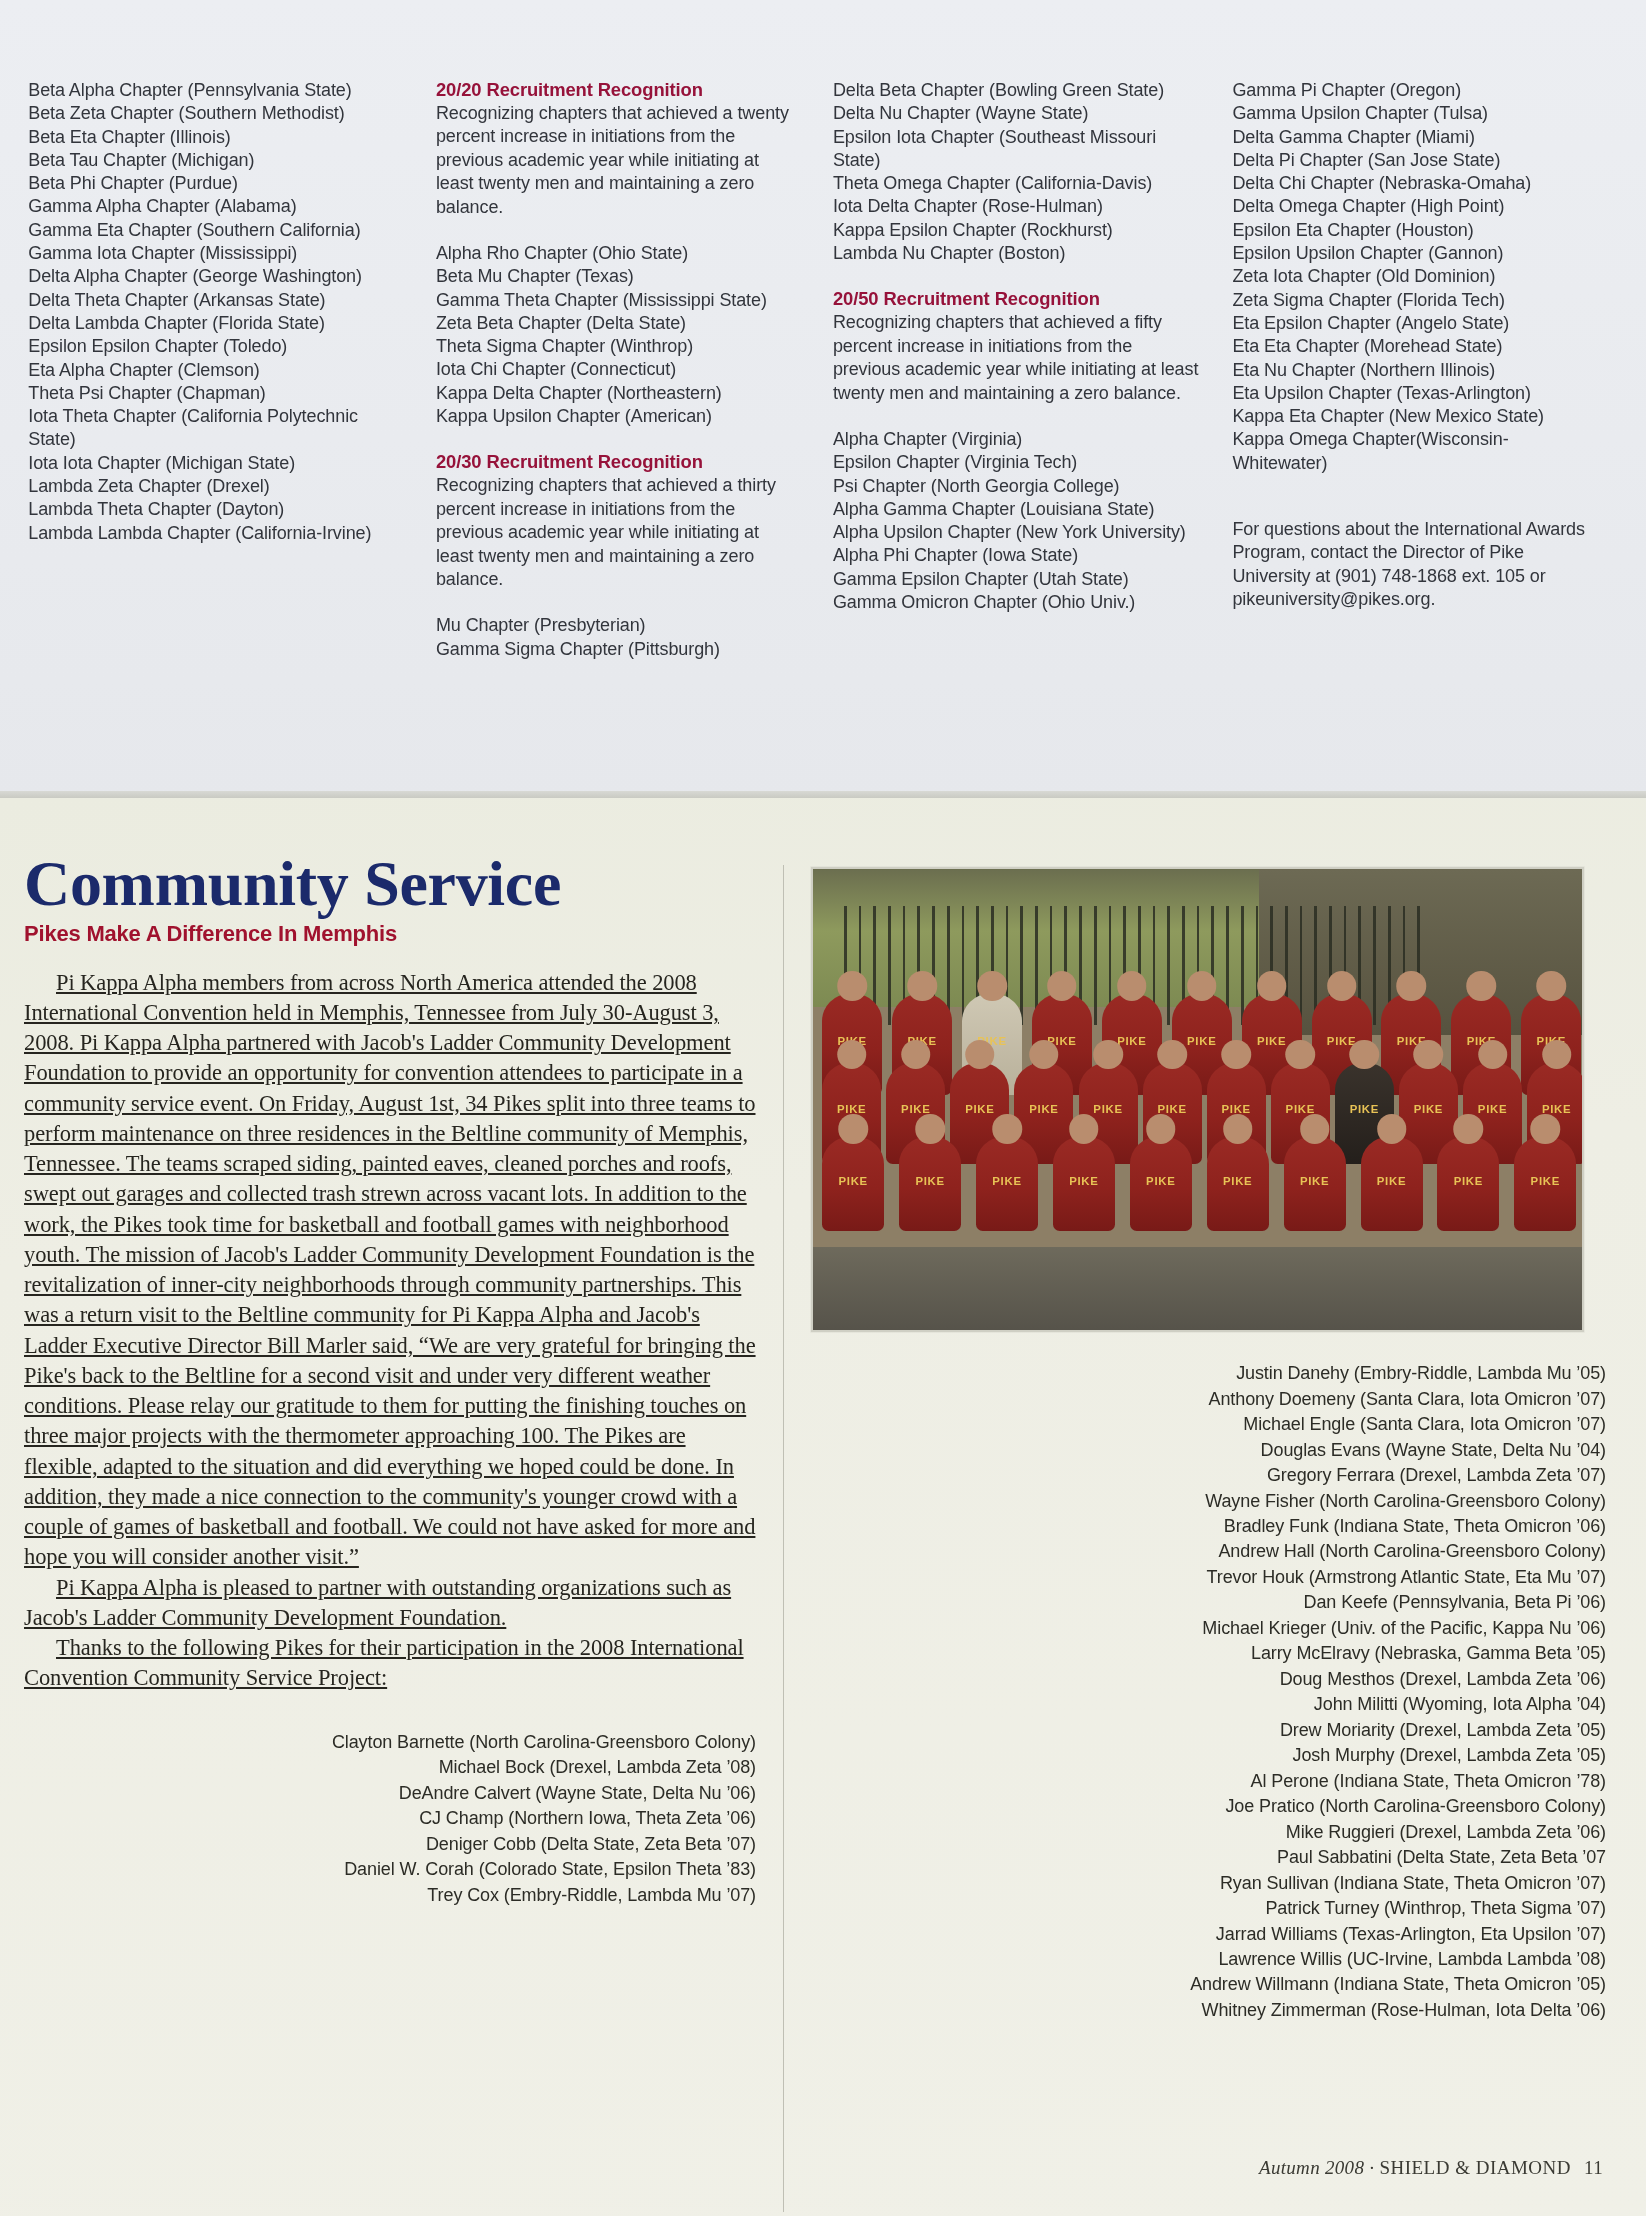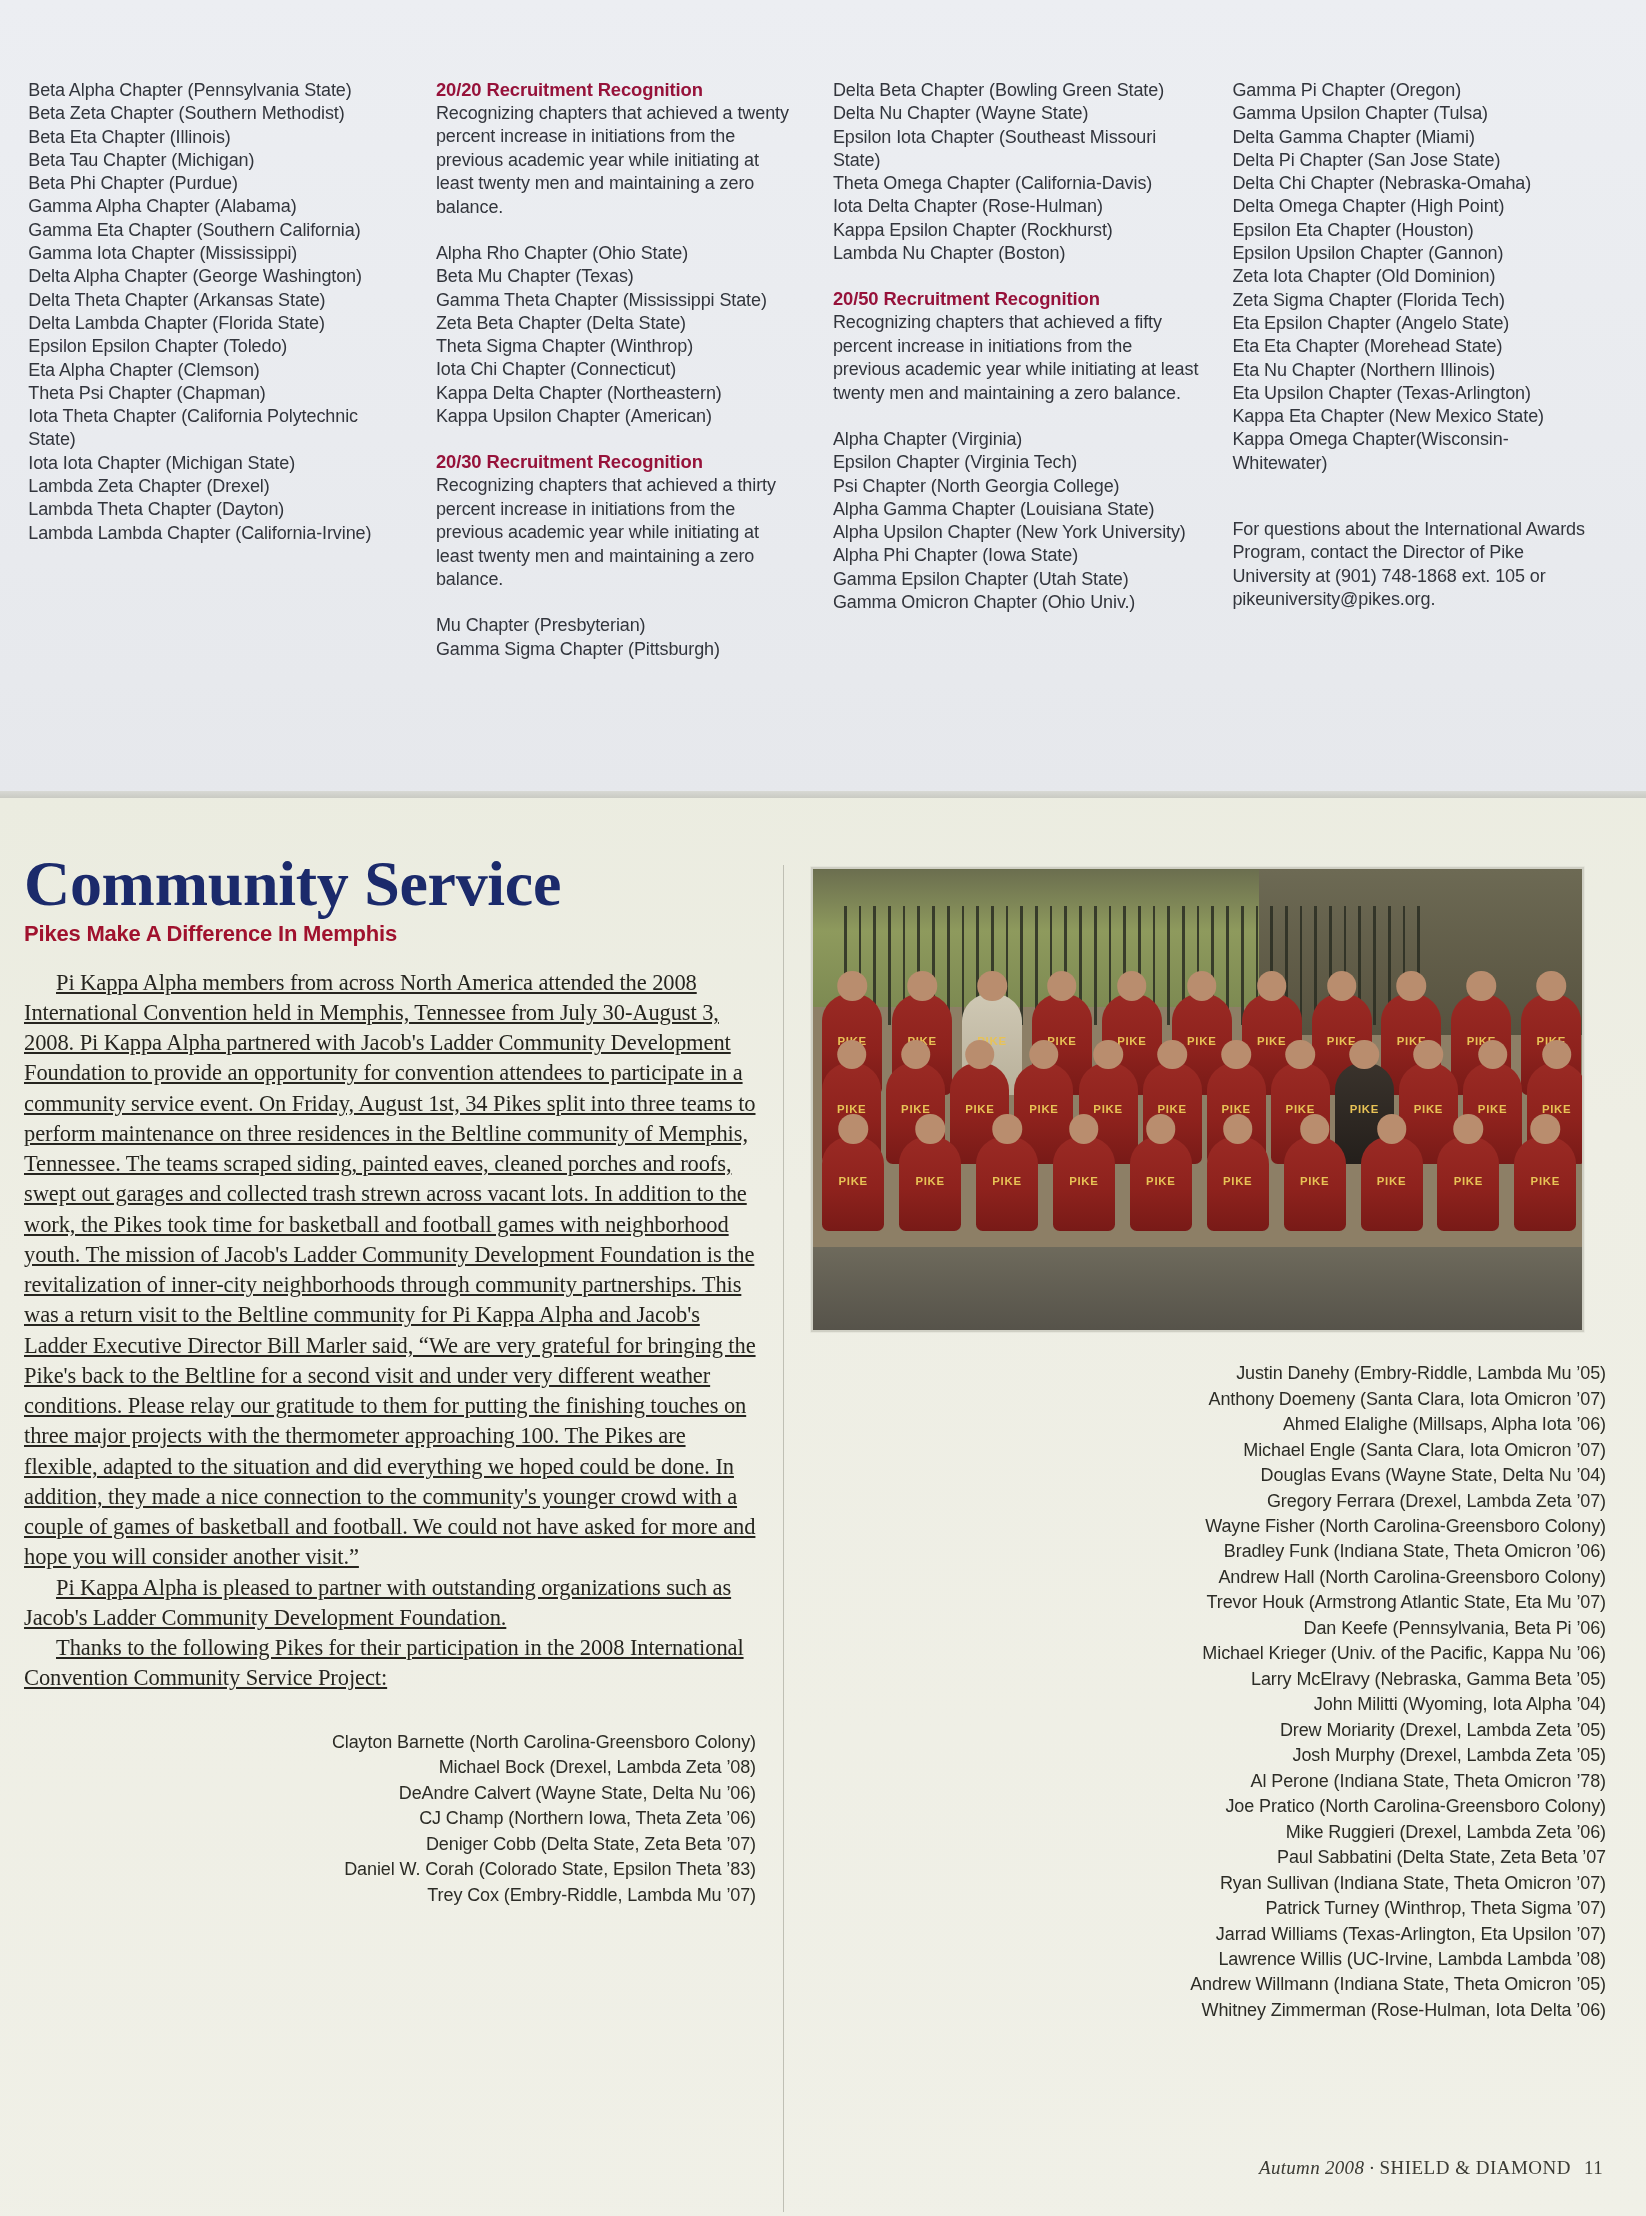--- a/index.html
+++ b/index.html
@@ -378,31 +378,31 @@
               <span class="ph-tee">PIKE</span>
             </div>
             <div class="ph-person" style="left: 91.2%; top: 52%; width: 62px; height: 94px;">
               <span class="ph-tee">PIKE</span>
             </div>
           </div>
       </div>
       <ul class="names-list" id="names-right">
           <li>Justin Danehy (Embry-Riddle, Lambda Mu ’05)</li>
           <li>Anthony Doemeny (Santa Clara, Iota Omicron ’07)</li>
-          <li>Ahmed Elalighe (Millsaps, Alpha Iota ’06)</li>
           <li>Michael Engle (Santa Clara, Iota Omicron ’07)</li>
           <li>Douglas Evans (Wayne State, Delta Nu ’04)</li>
           <li>Gregory Ferrara (Drexel, Lambda Zeta ’07)</li>
           <li>Wayne Fisher (North Carolina-Greensboro Colony)</li>
           <li>Bradley Funk (Indiana State, Theta Omicron ’06)</li>
           <li>Andrew Hall (North Carolina-Greensboro Colony)</li>
           <li>Trevor Houk (Armstrong Atlantic State, Eta Mu ’07)</li>
           <li>Dan Keefe (Pennsylvania, Beta Pi ’06)</li>
           <li>Michael Krieger (Univ. of the Pacific, Kappa Nu ’06)</li>
           <li>Larry McElravy (Nebraska, Gamma Beta ’05)</li>
+          <li>Doug Mesthos (Drexel, Lambda Zeta ’06)</li>
           <li>John Militti (Wyoming, Iota Alpha ’04)</li>
           <li>Drew Moriarity (Drexel, Lambda Zeta ’05)</li>
           <li>Josh Murphy (Drexel, Lambda Zeta ’05)</li>
           <li>Al Perone (Indiana State, Theta Omicron ’78)</li>
           <li>Joe Pratico (North Carolina-Greensboro Colony)</li>
           <li>Mike Ruggieri (Drexel, Lambda Zeta ’06)</li>
           <li>Paul Sabbatini (Delta State, Zeta Beta ’07</li>
           <li>Ryan Sullivan (Indiana State, Theta Omicron ’07)</li>
           <li>Patrick Turney (Winthrop, Theta Sigma ’07)</li>
           <li>Jarrad Williams (Texas-Arlington, Eta Upsilon ’07)</li>

